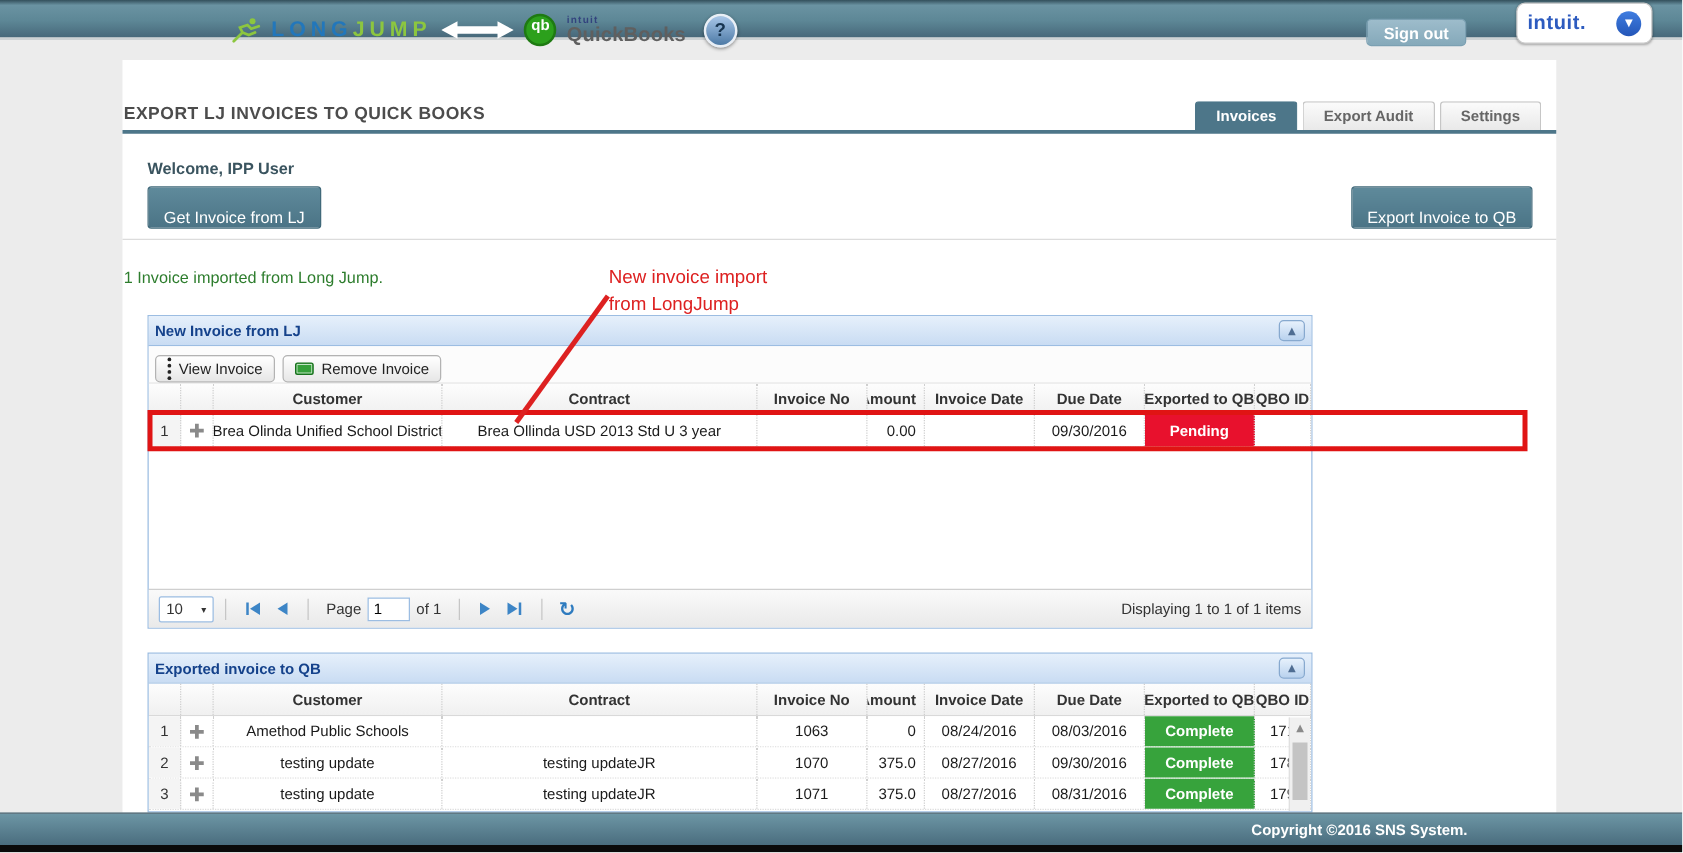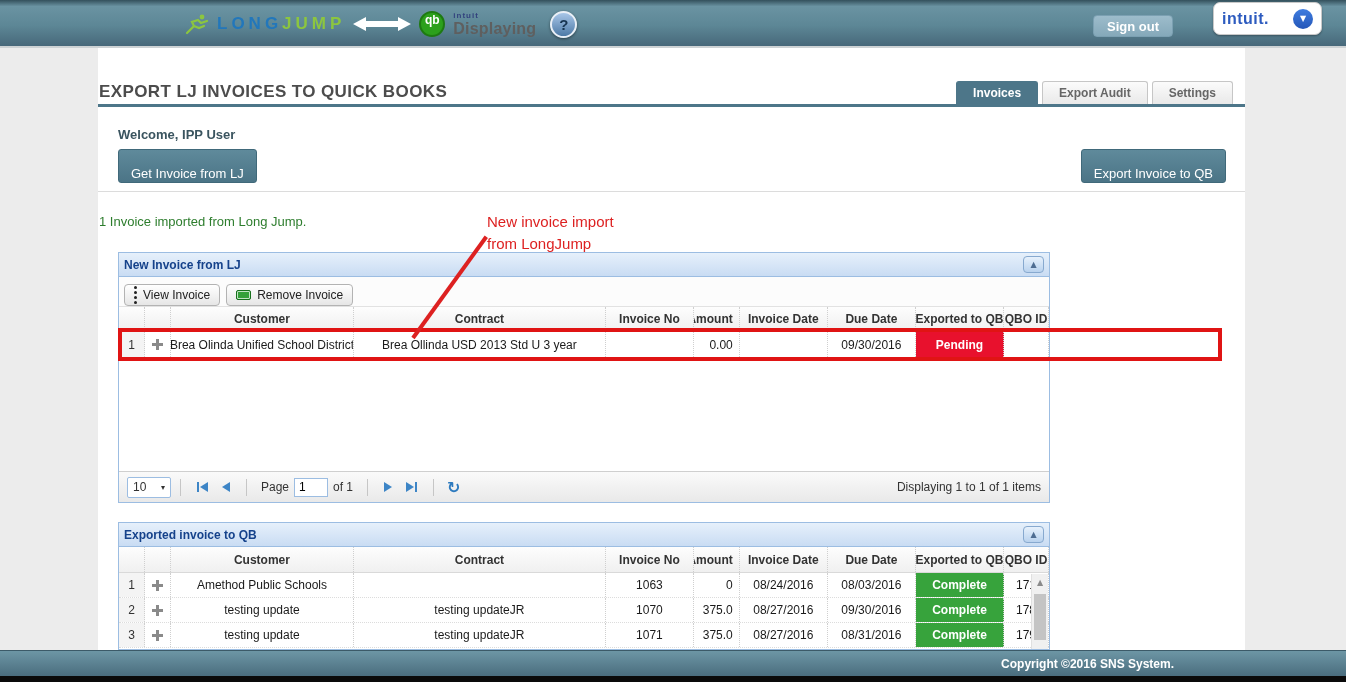--- a/index.html
+++ b/index.html
@@ -1,20 +1,20 @@
 <!DOCTYPE html>
 <html><head>
 <meta charset="utf-8">
 <style>
   * { box-sizing: border-box; margin: 0; padding: 0; }
   body { width:1346px; height:682px; font-family:"Liberation Sans", sans-serif; }
   .page { position:relative; width:1346px; height:682px; background:#ececec; overflow:hidden; }
 
   
-  .topbar { position:absolute; left:0; top:0; width:100%; height:48px;
+  .topbar { position:absolute; left:0; top:0; width:100%; height:32px;
     background:linear-gradient(180deg,#33505c 0%, #6a93a2 14%, #5d8796 55%, #47687a 100%);
     border-bottom:2px solid #cdd2d4; }
   .brand-cluster { position:absolute; left:185px; top:7px; height:34px; display:flex; align-items:center; gap:8px; }
   .lj-word { font-weight:bold; font-size:17px; letter-spacing:4px; }
   .lj-long { color:#2277bb; }
   .lj-jump { color:#8cc63f; }
   .qb-circle { width:26px; height:26px; border-radius:50%; background:#2ca01c; border:2px solid #1e7a12;
     color:#fff; font-weight:bold; font-size:12px; display:flex; align-items:flex-start; justify-content:center; }
   .qb-textblock { display:flex; flex-direction:column; line-height:1; }
   .qb-intuit-small { font-size:8px; font-weight:bold; color:#33437e; letter-spacing:1px; margin-bottom:1px; }
@@ -29,21 +29,21 @@
   .intuit-box { position:absolute; right:24px; top:2px; height:33px; padding:0 8px;
     background:#fff; border:1px solid #c9c9c9; border-radius:7px; box-shadow:0 1px 2px rgba(0,0,0,.3);
     display:flex; align-items:center; gap:24px; cursor:pointer; }
   .intuit-word { color:#2d5bbf; font-weight:bold; font-size:16px; letter-spacing:.5px; }
   .intuit-chev { width:20px; height:20px; border-radius:50%; background:linear-gradient(#3f7de0,#2456b8);
     color:#fff; font-size:8px; display:flex; align-items:center; justify-content:center;
     font-family:"DejaVu Sans", sans-serif; }
 
   
   .card { position:absolute; left:98px; top:48px; width:1147px; height:602px; background:#fff; }
-  .page-title { position:absolute; left:99px; top:82px; font-size:17px; font-weight:bold; color:#4c4c4c; letter-spacing:.4px; }
+  .page-title { position:absolute; left:99px; top:82px; font-size:14px; font-weight:bold; color:#4c4c4c; letter-spacing:.4px; }
   .title-rule { position:absolute; left:98px; top:104px; width:1147px; height:3px; background:#4d7689; }
   .tabs { position:absolute; right:113px; top:81px; display:flex; gap:4px; }
   .tab { height:23px; padding:0 16px; display:flex; align-items:center; font-size:12px; font-weight:bold;
     color:#666; background:linear-gradient(#fbfbfb,#e9e9e9); border:1px solid #c6c6c6; border-bottom:none;
     border-radius:3px 3px 0 0; cursor:pointer; }
   .tab.active { background:#4d7689; color:#fff; border-color:#4d7689; }
   .welcome { position:absolute; left:118px; top:127px; font-size:13px; font-weight:bold; color:#3a545f; }
   .teal-btn { position:absolute; top:149px; height:23px; padding:16px 12px;
     background:linear-gradient(#5f8a9b,#4b7486); border:1px solid #40697a; border-radius:3px;
     color:#fff; font-size:13px; cursor:pointer; }
@@ -145,21 +145,21 @@
       </svg>
       <span class="lj-word"><span class="lj-long">LONG</span><span class="lj-jump">JUMP</span></span>
       <svg width="58" height="16" viewBox="0 0 58 16">
         <polygon points="0,8 13,1 13,5 45,5 45,1 58,8 45,15 45,11 13,11 13,15" fill="#ffffff"></polygon>
       </svg>
       <div class="qb-circle">
         <span>qb</span>
       </div>
       <div class="qb-textblock">
         <span class="qb-intuit-small">intuit</span>
-        <span class="qb-name">Displaying</span>
+        <span class="qb-name">QuickBooks</span>
       </div>
       <div class="help-circle">
         <span>?</span>
       </div>
     </div>
     <button class="signout">Sign out</button>
     <div class="intuit-box">
       <span class="intuit-word">intuit.</span>
       <span class="intuit-chev">▼</span>
     </div>

